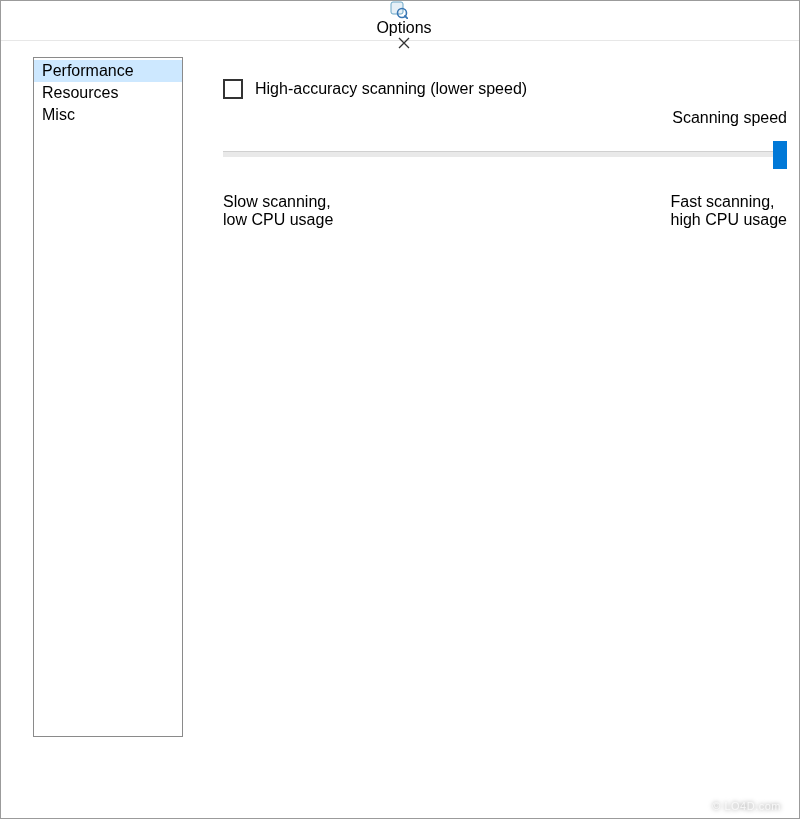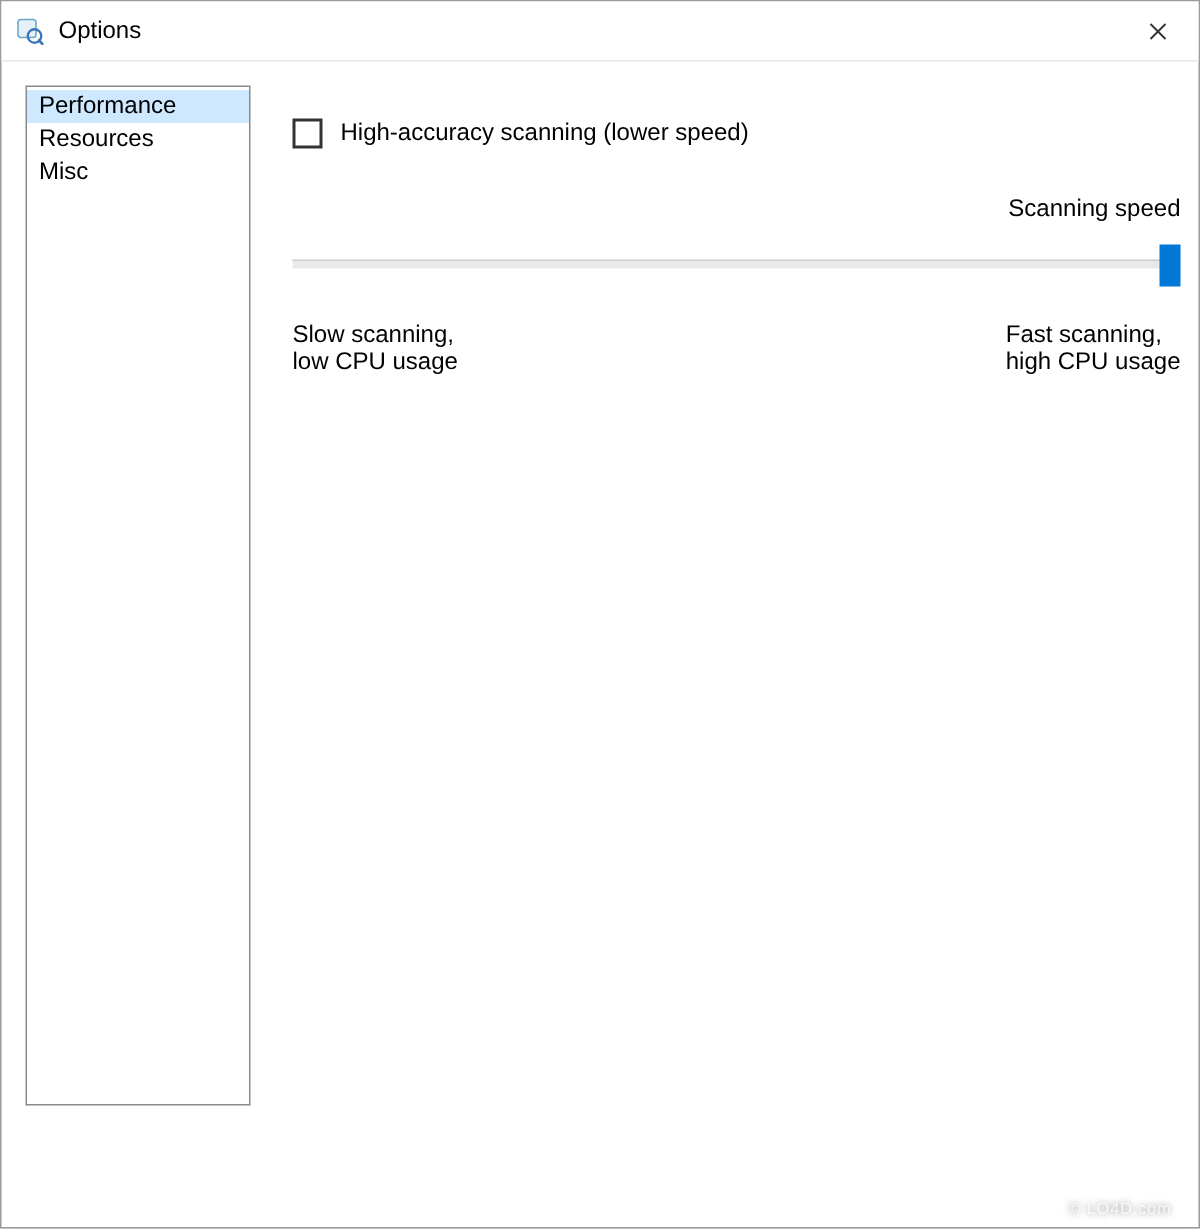--- a/index.html
+++ b/index.html
@@ -21,20 +21,21 @@
     box-shadow: 0 2px 10px rgba(0,0,0,0.2);
   }
   
   .titlebar {
     height: 40px;
     display: flex;
     align-items: center;
     padding: 0 2px 0 10px;
     background: #ffffff;
     border-bottom: 1px solid #e7e7e7;
+    flex-direction: column;
   }
   .titlebar .app-icon {
     width: 18px; height: 18px;
     margin-right: 10px;
     flex: 0 0 auto;
   }
   .titlebar .title {
     font-size: 16px;
     color: #000;
     flex: 1 1 auto;
@@ -46,23 +47,23 @@
     justify-content: center;
     color: #333;
   }
   .titlebar .close svg { width: 12px; height: 12px; display:block; }
 
   
   .body {
     position: absolute;
     left: 0; right: 0;
     top: 40px; bottom: 60px;
-    padding: 16px 12px 0 16px;
-    display: flex;
-    gap: 28px;
+    padding: 16px 12px 0 32px;
+    display: flex;
+    gap: 40px;
   }
 
   
   .sidebar {
     width: 150px;
     height: 680px;
     border: 1px solid #8a8a8a;
     background: #ffffff;
     padding: 2px 0;
   }
@@ -83,21 +84,21 @@
   .main {
     flex: 1 1 auto;
     padding-top: 22px;
   }
 
   
   .check-row {
     display: flex;
     align-items: center;
     gap: 12px;
-    margin-bottom: 32px;
+    margin-bottom: 10px;
   }
   .checkbox {
     width: 20px; height: 20px;
     border: 2px solid #333;
     background: #fff;
   }
 
   .section-label {
     font-size: 16px;
     margin-bottom: 14px;

